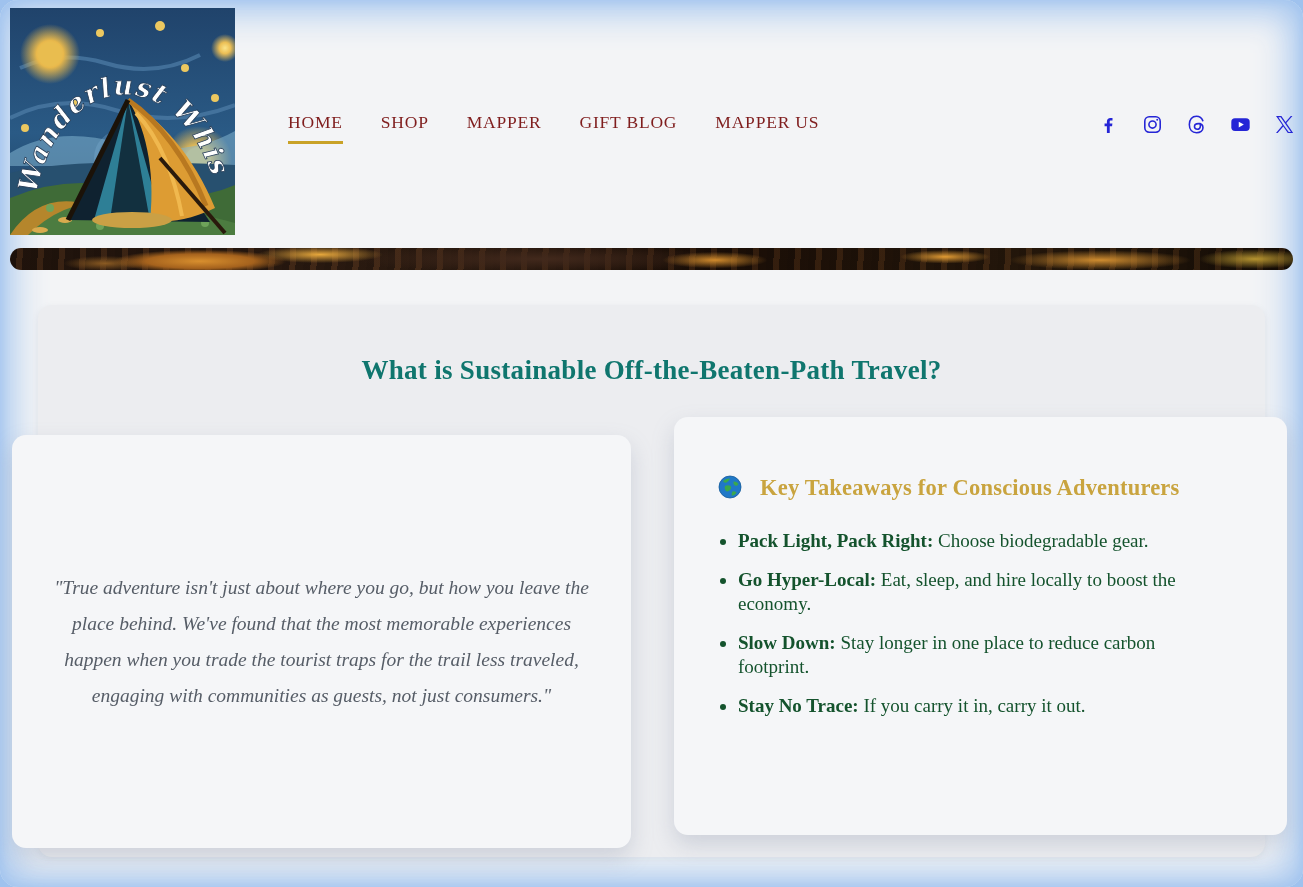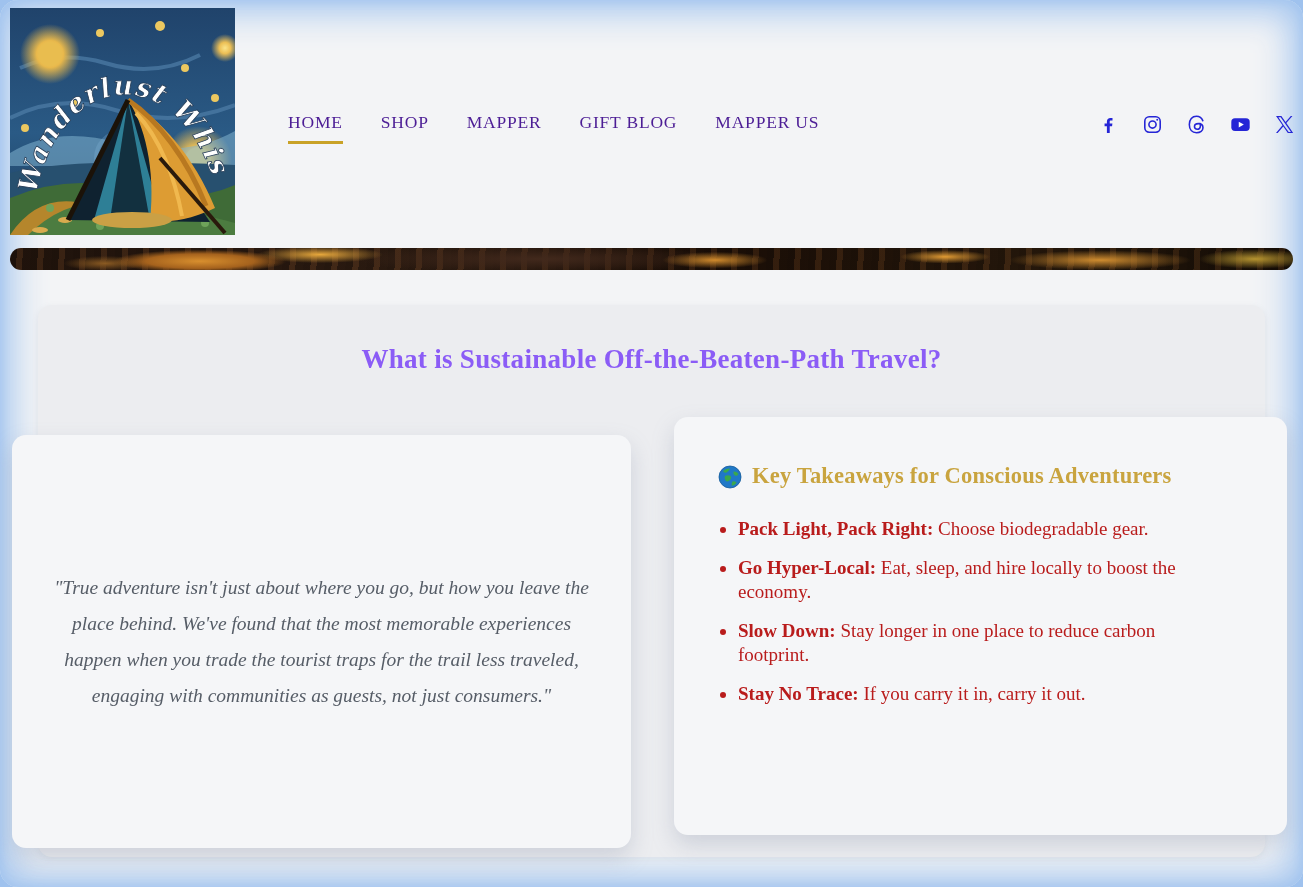--- a/index.html
+++ b/index.html
@@ -17,21 +17,21 @@
     position:absolute; left:10px; top:8px; width:225px; height:227px;
     display:block; cursor:pointer;
   }
   .logo svg { width:100%; height:100%; display:block; }
 
   .nav {
     position:absolute; left:288px; top:112px;
     display:flex; gap:38px; align-items:flex-start;
   }
   .nav a {
-    font-size:17.5px; color:#4c1d95; text-decoration:none;
+    font-size:17.5px; color:#7f1d1d; text-decoration:none;
     letter-spacing:.8px; padding-bottom:8px; white-space:nowrap; cursor:pointer;
   }
   .nav a.active { border-bottom:3px solid #c9a227; }
 
   .social {
     position:absolute; left:1098px; top:112px;
     display:flex; gap:23px; align-items:center;
   }
   .social .sicon { width:21px; height:24px; display:flex; align-items:center; justify-content:center; cursor:pointer; }
   .social svg { width:21px; height:21px; display:block; }
@@ -54,43 +54,43 @@
       linear-gradient(90deg,#2c1a10,#3c2517 30%,#241309 55%,#33200f 80%,#1d1208);
   }
 
   
   .panel {
     position:absolute; left:38px; top:305px; width:1227px; height:552px;
     background:#ecedf0; border-radius:14px;
     box-shadow:0 2px 6px rgba(120,130,150,.12);
   }
   .section-title {
-    position:absolute; left:0; top:344px; width:100%;
-    text-align:center; font-size:27px; font-weight:600; color:#8b5cf6;
+    position:absolute; left:0; top:355px; width:100%;
+    text-align:center; font-size:27px; font-weight:600; color:#0f766e;
     letter-spacing:.3px;
   }
 
   .card {
     position:absolute; background:#f5f6f8; border-radius:14px;
     box-shadow:0 10px 22px rgba(125,135,160,.28);
   }
   .quote-card { left:12px; top:435px; width:619px; height:413px;
     display:flex; align-items:center; justify-content:center; }
   .quote-text {
     width:540px; text-align:center; font-style:italic;
     font-size:19.5px; line-height:36px; color:#565d67;
   }
 
   .takeaways-card { left:674px; top:417px; width:613px; height:418px; padding:46px 44px 0 44px; }
-  .tk-title { display:flex; align-items:flex-end; gap:10px; }
+  .tk-title { display:flex; align-items:flex-start; gap:18px;margin-top:12px; }
   .tk-title .globe { width:24px; height:24px; flex:0 0 auto; }
   .tk-title h3 { font-size:22.5px; font-weight:600; color:#c9a43f; letter-spacing:.2px; }
   .tk-list { margin-top:28px; padding-left:20px; list-style:disc; }
   .tk-list li {
-    font-size:19px; line-height:24px; color:#b91c1c; margin-bottom:15px;
+    font-size:19px; line-height:24px; color:#14532d; margin-bottom:15px;
     padding-left:0px; max-width:465px;
   }
   .tk-list li strong { font-weight:700; }
 </style>
 </head>
 <body>
 
 <div class="page">
 
   <a class="logo">

